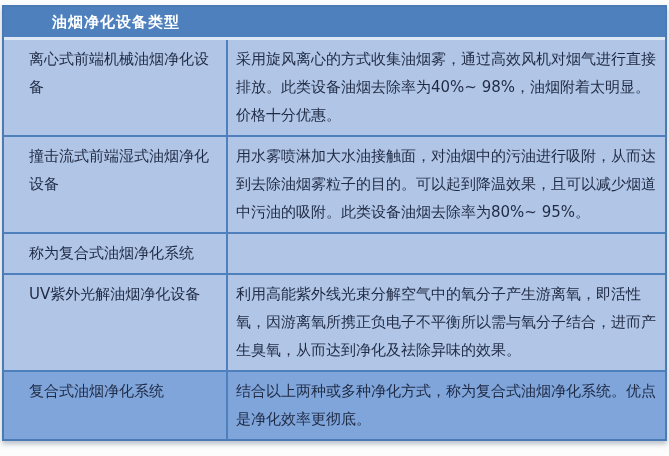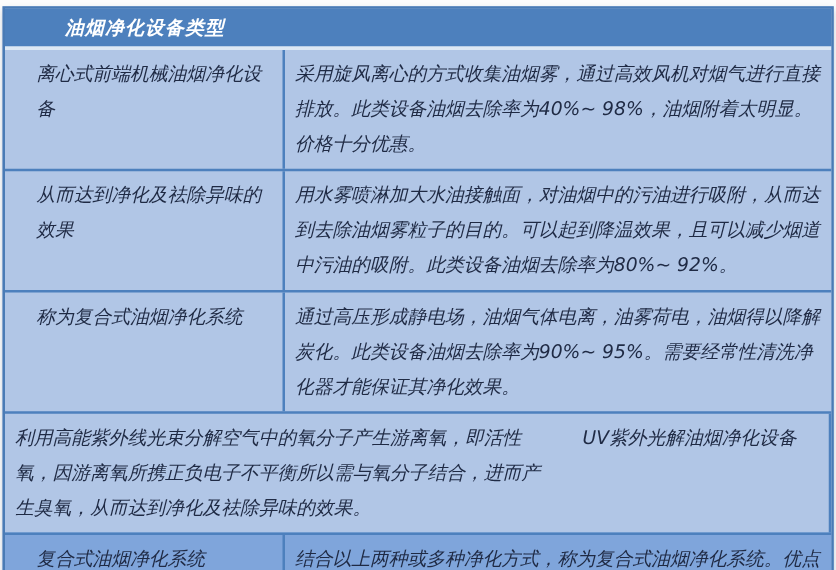--- a/index.html
+++ b/index.html
@@ -14,21 +14,20 @@
   *{margin:0;padding:0;box-sizing:border-box;}
   html,body{width:669px;height:456px;overflow:hidden;}
   body{
     background:#fcfcfc;
     font-family:"DejaVu Sans","Liberation Sans",sans-serif;
     color:var(--body-text);
   }
   .page{
     width:622px;height:456px;
     padding:5px 2px 0 2px;
-    font-style:italic;
   }
   .table{
     width:665px;
     border:2px solid var(--border);
     box-shadow:0 3px 5px rgba(60,80,110,0.35);
     background:var(--row-bg);
   }
   .thead{
     display:flex;
     background:var(--header-bg);
@@ -71,32 +70,31 @@
     <div class="thead">
       <div class="hcell type">油烟净化设备类型</div>
     </div>
 
     <div class="row">
       <div class="cell type">离心式前端机械油烟净化设备</div>
       <div class="cell feature">采用旋风离心的方式收集油烟雾，通过高效风机对烟气进行直接排放。此类设备油烟去除率为40%~ 98%，油烟附着太明显。价格十分优惠。</div>
     </div>
 
     <div class="row">
-      <div class="cell type">从而达到净化及祛除异味的效果</div>
-      <div class="cell feature">用水雾喷淋加大水油接触面，对油烟中的污油进行吸附，从而达到去除油烟雾粒子的目的。可以起到降温效果，且可以减少烟道中污油的吸附。此类设备油烟去除率为80%~ 92%。</div>
+      <div class="cell type">撞击流式前端湿式油烟净化设备</div>
+      <div class="cell feature">用水雾喷淋加大水油接触面，对油烟中的污油进行吸附，从而达到去除油烟雾粒子的目的。可以起到降温效果，且可以减少烟道中污油的吸附。此类设备油烟去除率为80%~ 95%。</div>
     </div>
 
     <div class="row">
       <div class="cell type">称为复合式油烟净化系统</div>
-      <div class="cell feature">通过高压形成静电场，油烟气体电离，油雾荷电，油烟得以降解炭化。此类设备油烟去除率为90%~ 95%。需要经常性清洗净化器才能保证其净化效果。</div>
     </div>
 
     <div class="row">
+      <div class="cell type">UV紫外光解油烟净化设备</div>
       <div class="cell feature">利用高能紫外线光束分解空气中的氧分子产生游离氧，即活性氧，因游离氧所携正负电子不平衡所以需与氧分子结合，进而产生臭氧，从而达到净化及祛除异味的效果。</div>
-      <div class="cell type">UV紫外光解油烟净化设备</div>
     </div>
 
     <div class="row last">
       <div class="cell type">复合式油烟净化系统</div>
       <div class="cell feature">结合以上两种或多种净化方式，称为复合式油烟净化系统。优点是净化效率更彻底。</div>
     </div>
 
   </div>
 </div>
 

